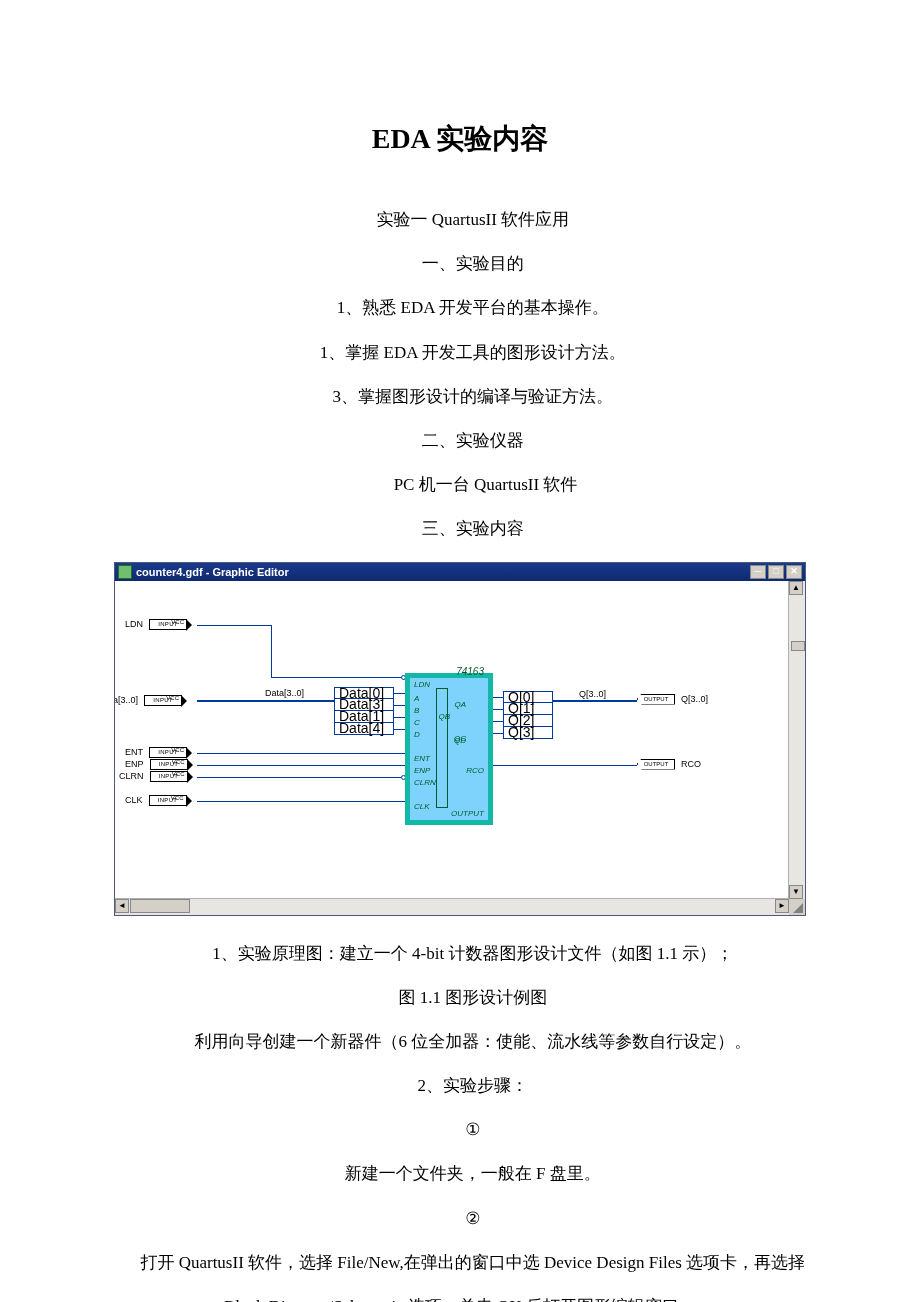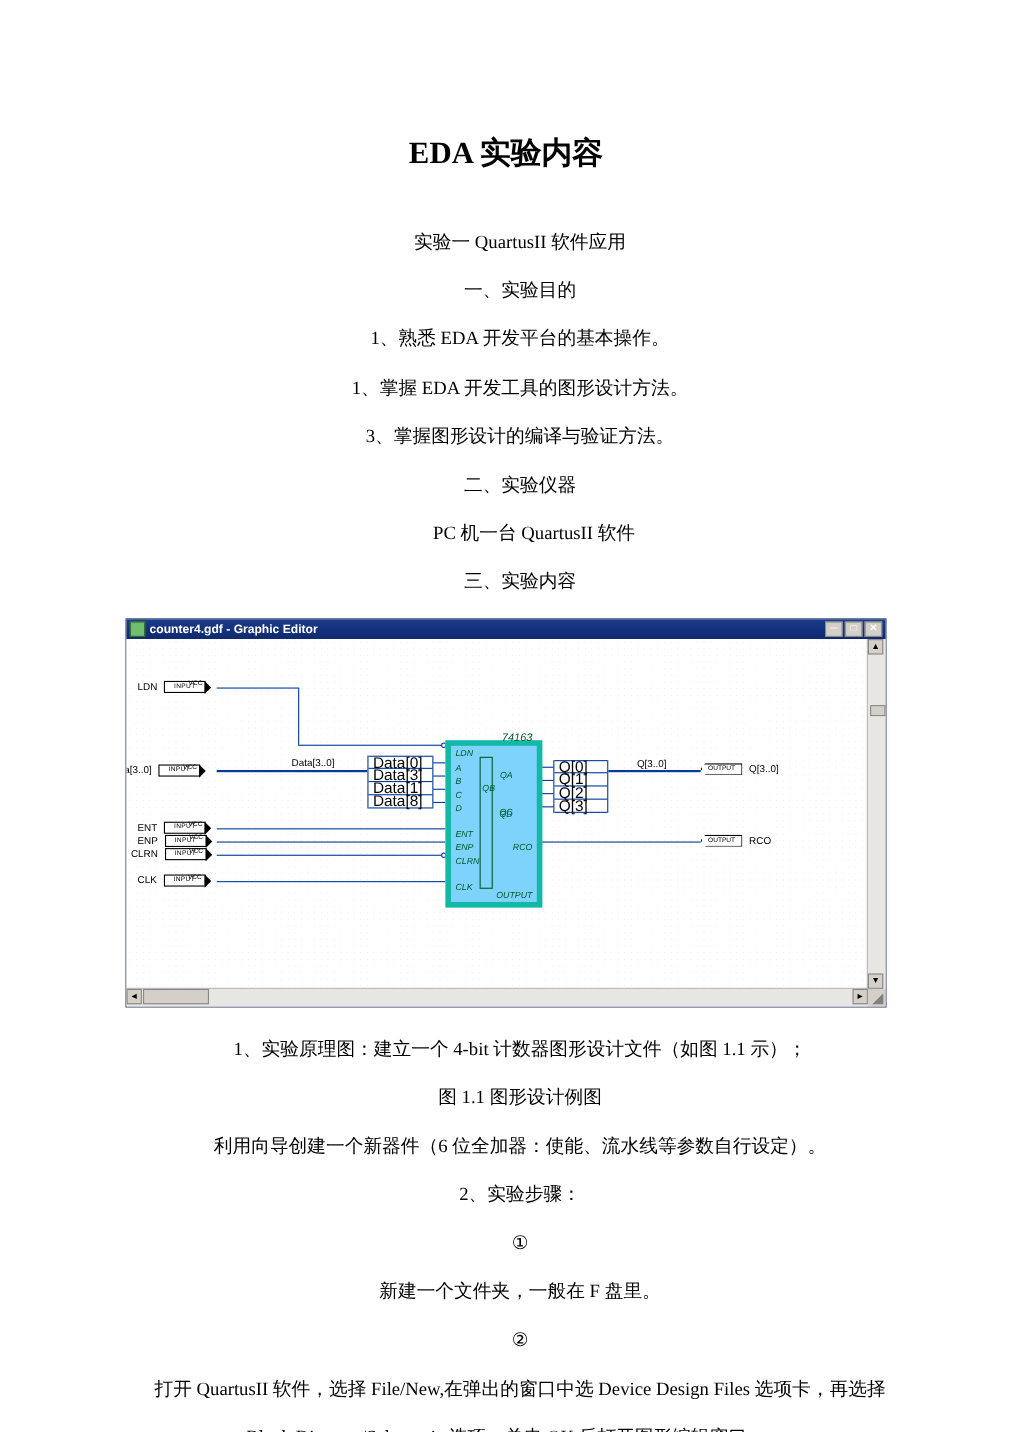--- a/index.html
+++ b/index.html
@@ -289,21 +289,21 @@
         <div class="wire-v" style="left:156px; top:44px; height:52px;"></div>
         <div class="wire-h" style="left:156px; top:96px; width:132px;"></div>
         <div class="bubble" style="left:286px; top:94px;"></div>
 
         <div class="net-label" style="left:150px; top:107px;">Data[3..0]</div>
         <div class="bus-h" style="left:82px; top:119px; width:137px;"></div>
         <div class="bus-block" style="left:219px; top:106px; width:60px;">
           <div class="row">Data[0]</div>
           <div class="row">Data[3]</div>
           <div class="row">Data[1]</div>
-          <div class="row">Data[8]</div>
+          <div class="row">Data[4]</div>
         </div>
         <div class="wire-h" style="left:279px; top:112px; width:11px;"></div>
         <div class="wire-h" style="left:279px; top:124px; width:11px;"></div>
         <div class="wire-h" style="left:279px; top:136px; width:11px;"></div>
         <div class="wire-h" style="left:279px; top:148px; width:11px;"></div>
 
         <div class="wire-h" style="left:82px; top:172px; width:208px;"></div>
         <div class="wire-h" style="left:82px; top:184px; width:208px;"></div>
         <div class="wire-h" style="left:82px; top:196px; width:204px;"></div>
         <div class="bubble" style="left:286px; top:194px;"></div>

